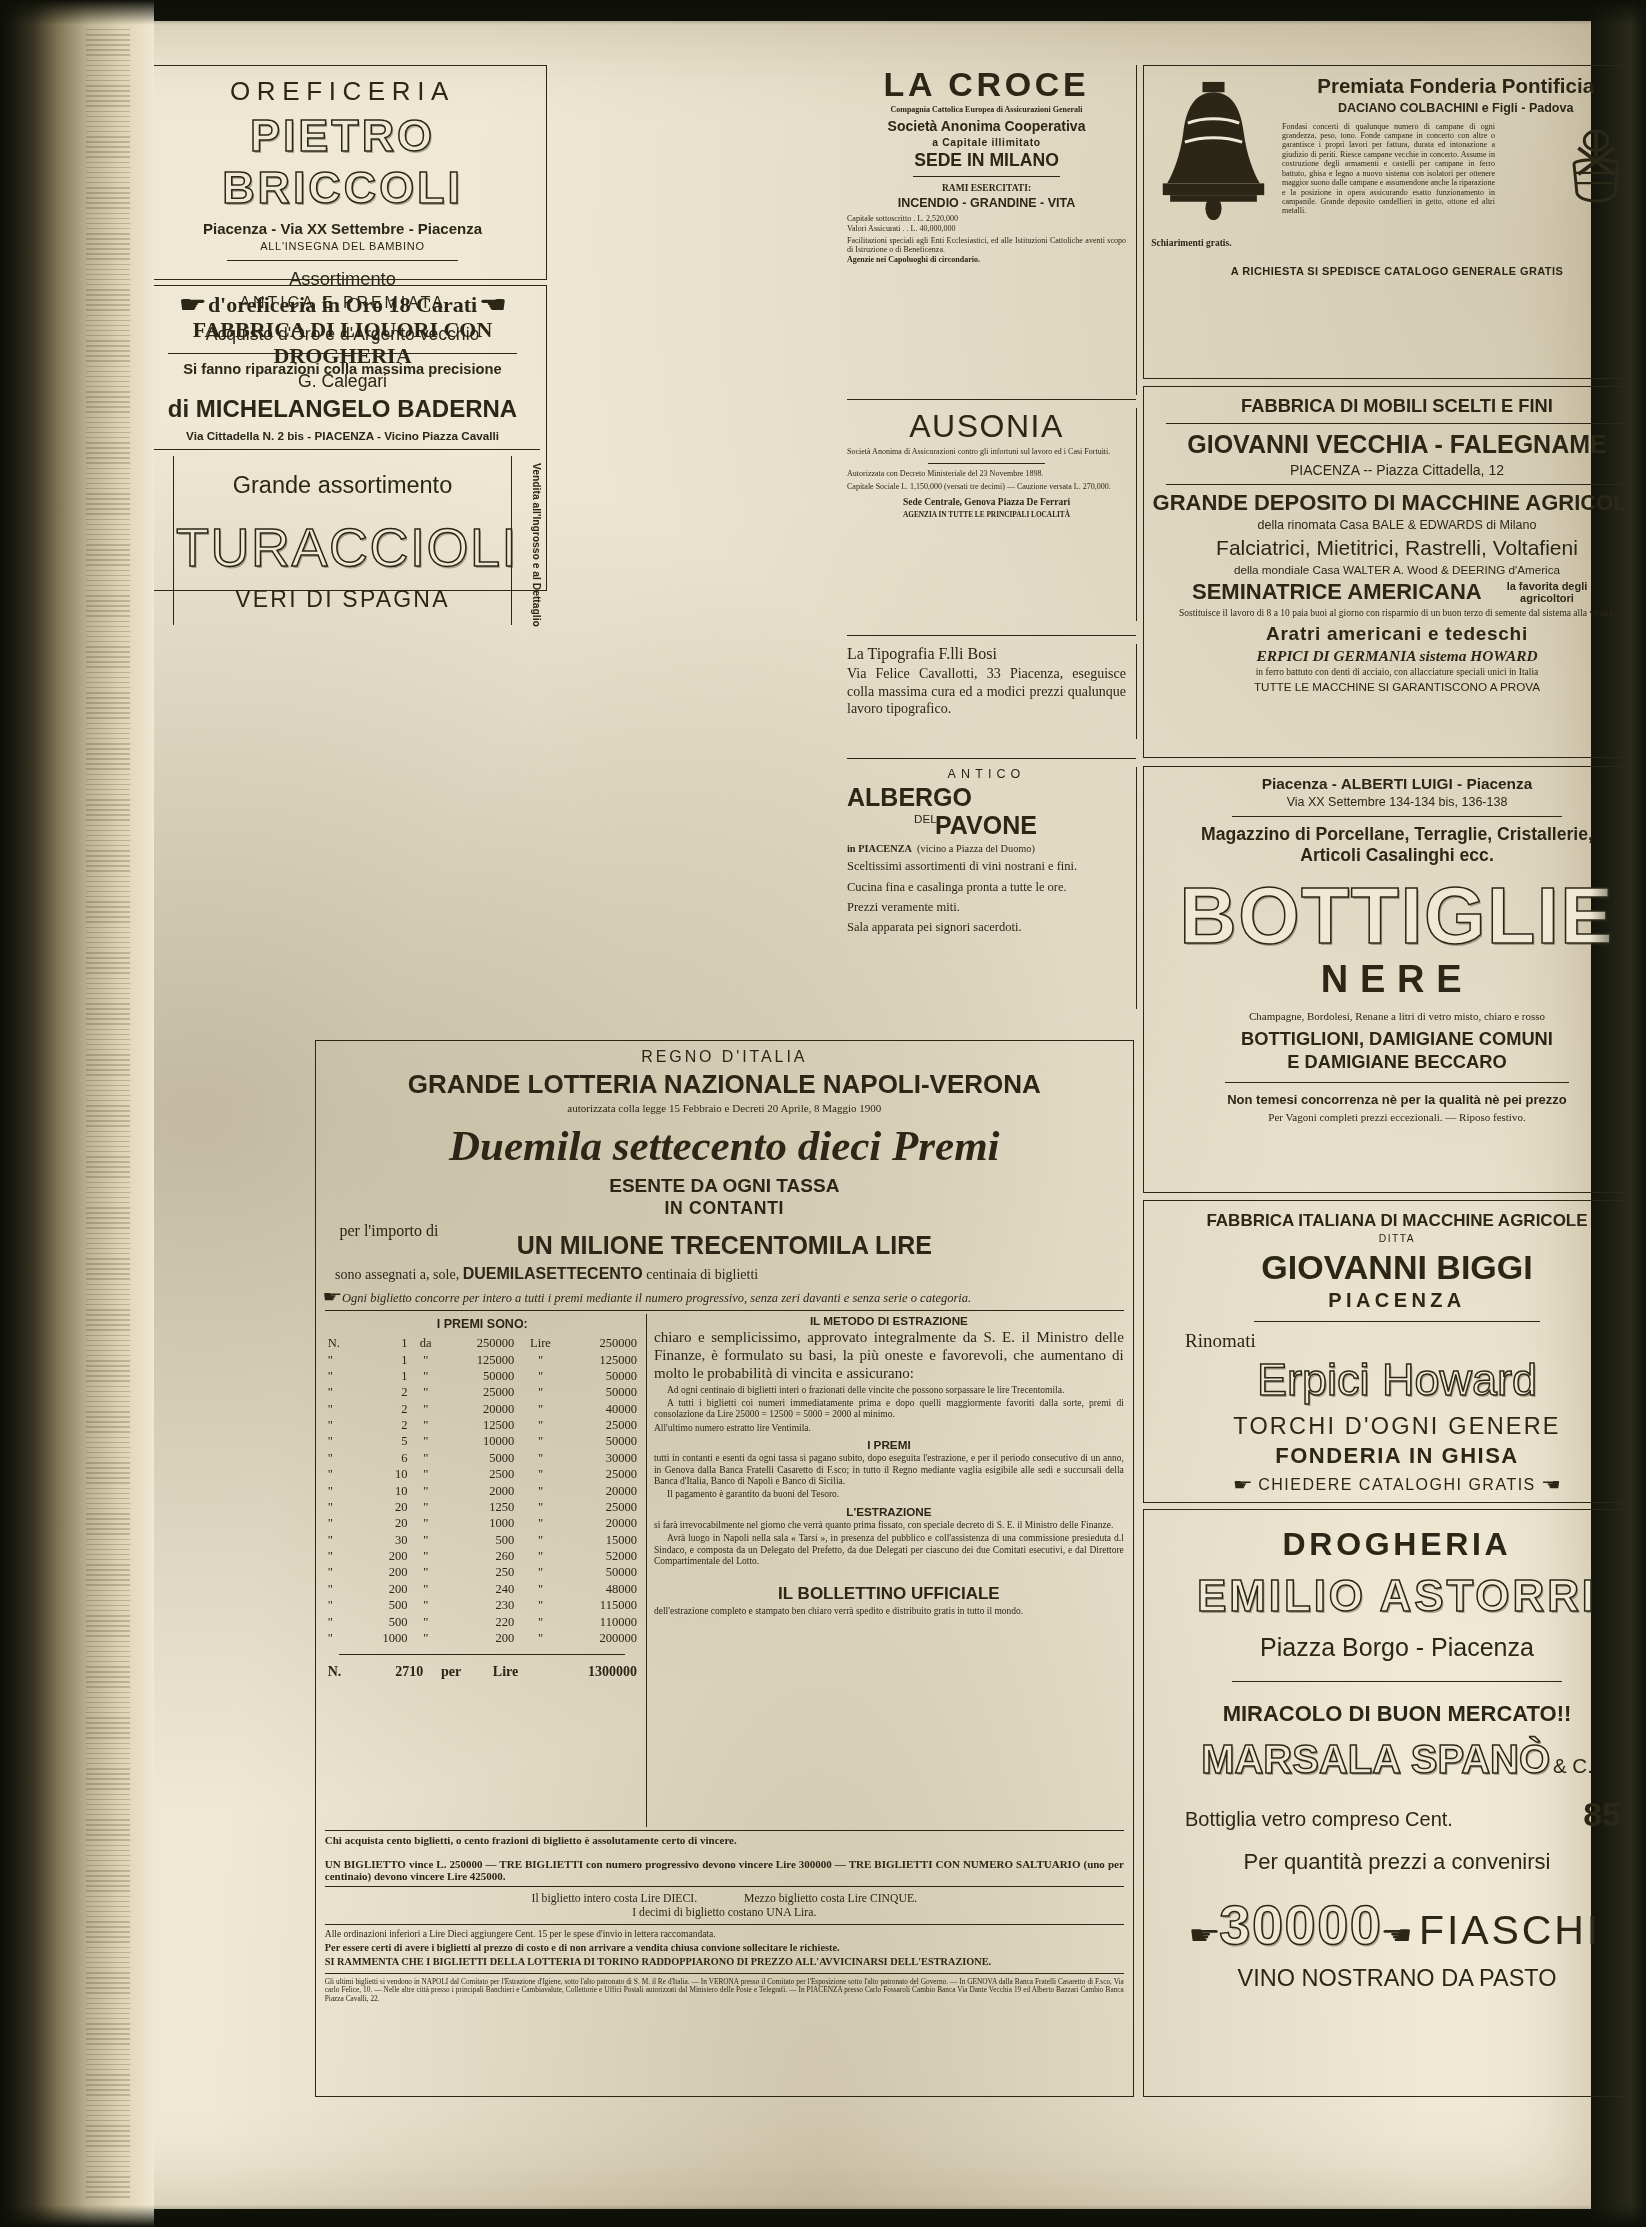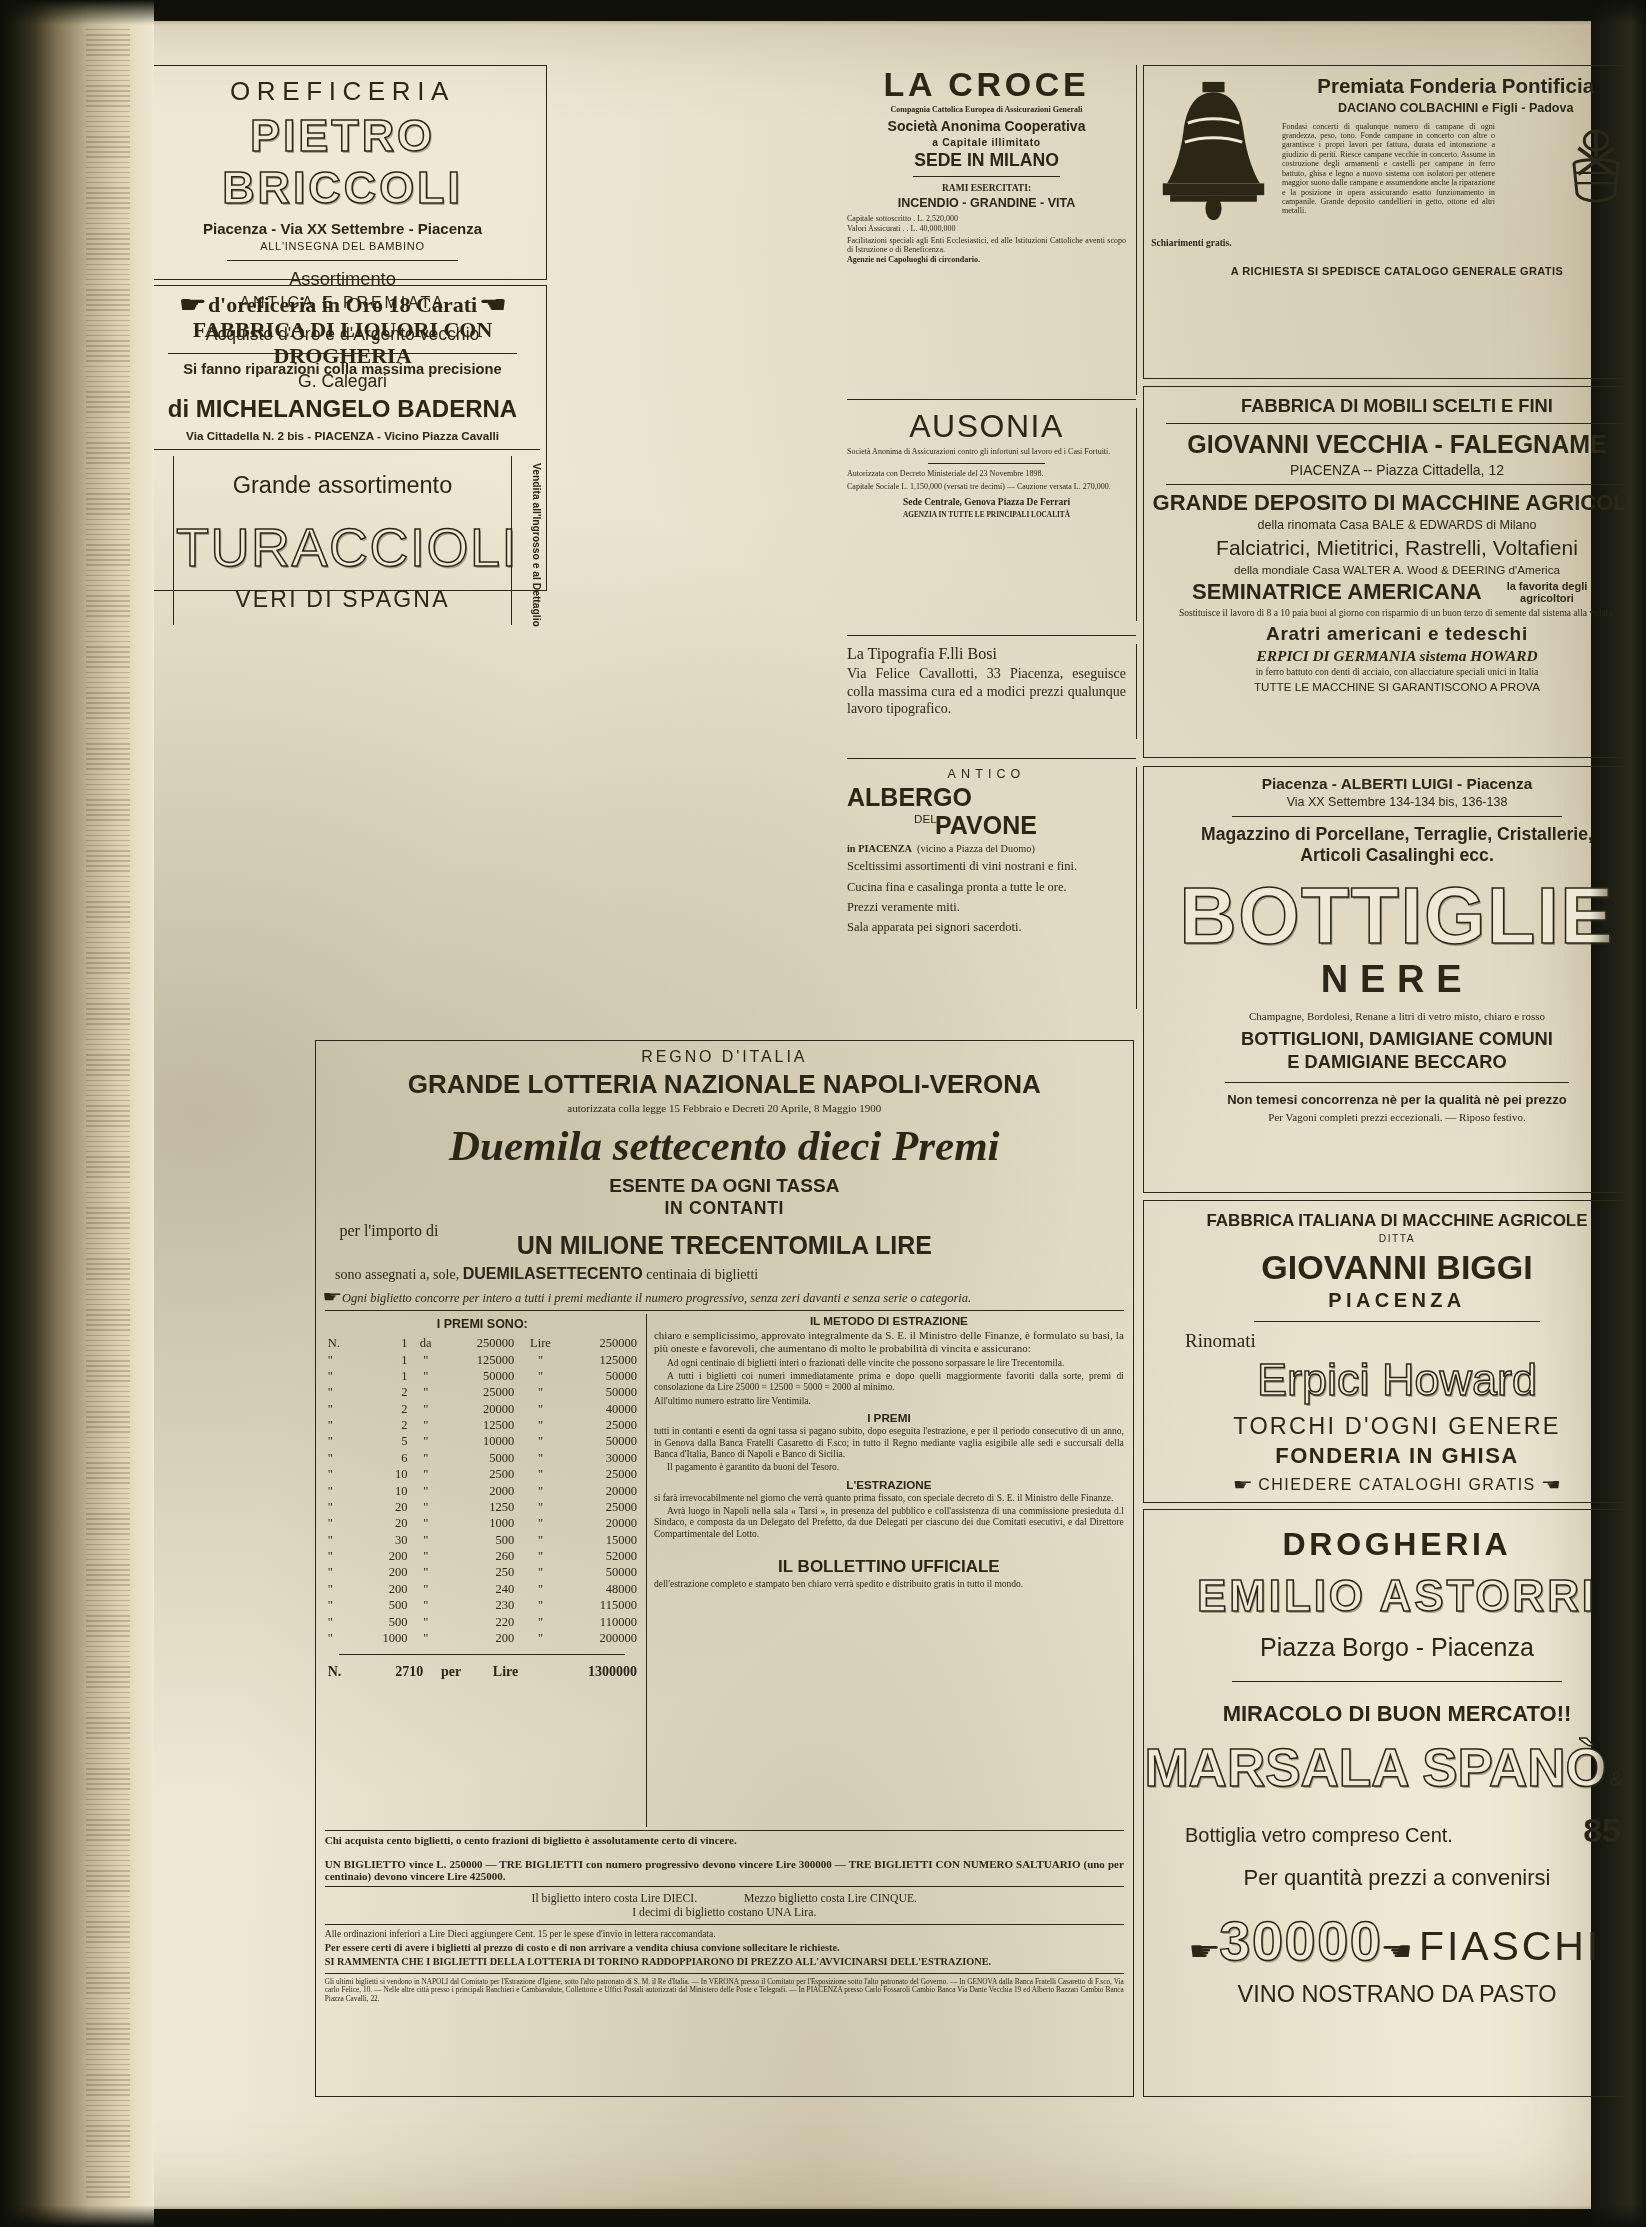--- a/index.html
+++ b/index.html
@@ -214,21 +214,21 @@
       </div>
     </div>
 
     <div class="col box ink" style="left:1099px;top:1488px;width:506px;height:586px;">
       <div class="center sans b" style="font-size:32px;letter-spacing:3.7px;margin-top:16px;">DROGHERIA</div>
       <div class="center sans b outline" style="font-size:44px;letter-spacing:2.9px;margin-top:8.8px;">EMILIO ASTORRI</div>
       <div class="center" style="font-family:'Liberation Sans',sans-serif;font-size:25px;margin-top:11.7px;">Piazza Borgo - Piacenza</div>
       <div class="hairline" style="margin:19px 88px;"></div>
       <div class="center sans b" style="font-size:22px;margin-top:11.7px;">MIRACOLO DI BUON MERCATO!!</div>
       <div class="center" style="margin-top:10.3px;">
-        <span class="sans b outline" style="font-size:53px;">MARSALA SPANÒ</span>
+        <span class="sans b outline" style="font-size:40px;">MARSALA SPANÒ</span>
         <span class="sans" style="font-size:20.5px;">&amp; C.</span>
       </div>
       <div style="margin:13px 29px 0 41px;display:flex;align-items:baseline;">
         <span class="sans" style="font-size:20px;flex:1;">Bottiglia vetro compreso Cent.</span>
         <span class="sans b" style="font-size:34px;">85</span>
       </div>
       <div class="center sans" style="font-size:22px;margin-top:14.7px;">Per quantità prezzi a convenirsi</div>
       <div class="center" style="margin-top:17.6px;">
         <span class="hand" style="font-size:26px;">☛</span>
         <span class="sans b outline" style="font-size:56px;letter-spacing:1.5px;">30000</span>
@@ -427,21 +427,21 @@
                   <td style="text-align: center; padding: 1.5px 2.9px;">per</td>
                   <td style="text-align: center; padding: 1.5px 2.9px;">Lire</td>
                   <td style="text-align: right; padding: 1.5px 2.9px;">1300000</td>
                 </tr>
           </tbody>
             </table>
         </div>
 
         <div style="flex:1;padding-left:7.3px;">
           <div class="center sans b" style="font-size:11.7px;">IL METODO DI ESTRAZIONE</div>
-          <div class="tiny just" style="font-size:11px;margin-top:2.2px;">chiaro e semplicissimo, approvato integralmente da S. E. il Ministro delle Finanze, è formulato su basi, la più oneste e favorevoli, che aumentano di molto le probabilità di vincita e assicurano:</div>
+          <div class="tiny just" style="font-size:15px;margin-top:2.2px;">chiaro e semplicissimo, approvato integralmente da S. E. il Ministro delle Finanze, è formulato su basi, la più oneste e favorevoli, che aumentano di molto le probabilità di vincita e assicurano:</div>
           <div class="tiny just" style="font-size:9.5px;margin-top:2.2px;text-indent:13px;">Ad ogni centinaio di biglietti interi o frazionati delle vincite che possono sorpassare le lire Trecentomila.</div>
           <div class="tiny just" style="font-size:9.5px;margin-top:2.2px;text-indent:13px;">A tutti i biglietti coi numeri immediatamente prima e dopo quelli maggiormente favoriti dalla sorte, premi di consolazione da Lire 25000 = 12500 = 5000 = 2000 al minimo.</div>
           <div class="tiny just" style="font-size:9.5px;margin-top:2.2px;">All'ultimo numero estratto lire Ventimila.</div>
           <div class="center sans b" style="font-size:11.7px;margin-top:4.4px;">I PREMI</div>
           <div class="tiny just" style="font-size:9.5px;margin-top:2.2px;">tutti in contanti e esenti da ogni tassa si pagano subito, dopo eseguita l'estrazione, e per il periodo consecutivo di un anno, in Genova dalla Banca Fratelli Casaretto di F.sco; in tutto il Regno mediante vaglia esigibile alle sedi e succursali della Banca d'Italia, Banco di Napoli e Banco di Sicilia.</div>
           <div class="tiny just" style="font-size:9.5px;margin-top:2.2px;text-indent:13px;">Il pagamento è garantito da buoni del Tesoro.</div>
           <div class="center sans b" style="font-size:11.7px;margin-top:4.4px;">L'ESTRAZIONE</div>
           <div class="tiny just" style="font-size:9.5px;margin-top:2.2px;">si farà irrevocabilmente nel giorno che verrà quanto prima fissato, con speciale decreto di S. E. il Ministro delle Finanze.</div>
           <div class="tiny just" style="font-size:9.5px;margin-top:2.2px;text-indent:13px;">Avrà luogo in Napoli nella sala « Tarsi », in presenza del pubblico e coll'assistenza di una commissione presieduta d.l Sindaco, e composta da un Delegato del Prefetto, da due Delegati per ciascuno dei due Comitati esecutivi, e dal Direttore Compartimentale del Lotto.</div>
           <div class="center sans b" style="font-size:17px;margin-top:17px;">IL BOLLETTINO UFFICIALE</div>

